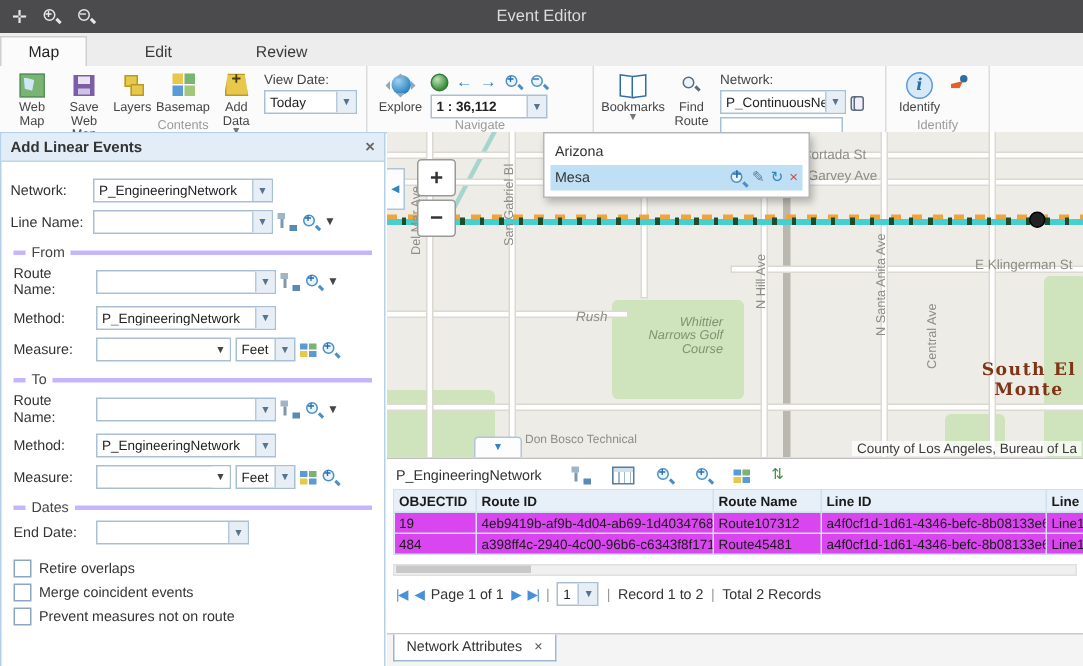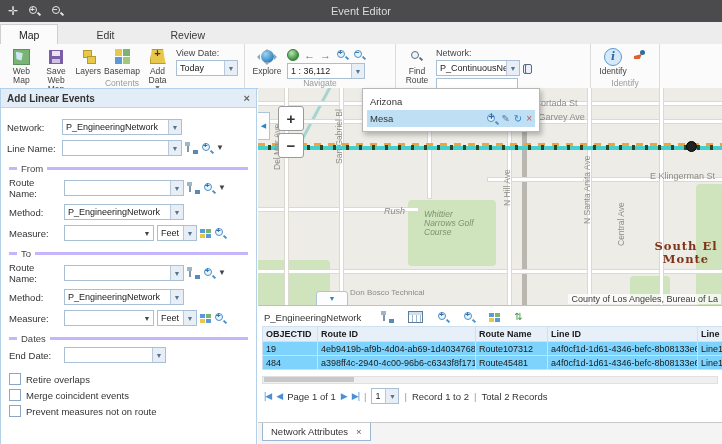--- a/index.html
+++ b/index.html
@@ -119,21 +119,21 @@
   .chkrow{display:flex;align-items:center;gap:5px;margin:4px 2px;font-size:9.5px;color:#333;}
 
   
   .map{position:absolute;left:258px;top:88px;width:464px;height:217px;background:#edece6;overflow:hidden;}
   .road-h{position:absolute;height:3px;background:#fff;box-shadow:0 0 0 1px #dcd9d0;}
   .road-v{position:absolute;width:3px;background:#fff;box-shadow:0 0 0 1px #dcd9d0;}
   .road-major{position:absolute;width:5px;background:#b9b7b0;}
   .park{position:absolute;background:#cfe3bd;border-radius:4px;}
   .mlabel{position:absolute;font-size:9px;color:#8d8d86;white-space:nowrap;}
   .mlabel.vert{transform:rotate(-90deg);transform-origin:0 0;font-size:8.5px;}
-  .mlabel.golf{color:#7d9471;font-style:italic;font-size:8.5px;white-space:normal;width:58px;text-align:left;line-height:9px;}
+  .mlabel.golf{color:#7d9471;font-style:italic;font-size:8.5px;white-space:normal;width:58px;text-align:right;line-height:9px;}
   .mlabel.city{font-family:"DejaVu Serif",serif;color:#7e3517;font-weight:bold;font-size:11.5px;
                letter-spacing:1px;white-space:normal;width:80px;text-align:center;line-height:13px;}
   .route-line{position:absolute;left:0;top:58px;width:464px;height:4px;background:#45d0cf;}
   .route-dash{position:absolute;left:0;top:55px;width:464px;height:3px;
               background:repeating-linear-gradient(90deg,#f2a33c 0 7px,transparent 7px 14px);}
   .route-dots{position:absolute;left:0;top:57px;width:464px;height:5px;
               background:repeating-linear-gradient(90deg,transparent 0 10px,#1f4d2b 10px 13px);}
   .route-node{position:absolute;left:428px;top:53px;width:9px;height:9px;border-radius:50%;
               background:#222;border:1px solid #000;}
   .zoomctl{position:absolute;left:20px;top:18px;width:26px;display:flex;flex-direction:column;gap:2px;}
@@ -160,21 +160,21 @@
   .bm-ic span{cursor:pointer;font-size:10px;line-height:10px;}
 
   
   .bpanel{position:absolute;left:258px;top:305px;width:464px;height:139px;background:#fff;
           border-top:1px solid #c0c0c0;box-sizing:border-box;}
   .bp-toolbar{display:flex;align-items:center;gap:14px;padding:5px 6px 3px 6px;}
   .bp-net{font-size:9.5px;color:#333;margin-right:6px;}
   .gtable{margin-left:4px;width:462px;font-size:9px;color:#1a1a1a;border-collapse:collapse;table-layout:fixed;}
   .gtable th{background:#e7f0f8;border:1px solid #cfe0ef;font-size:9px;text-align:left;
              padding:2px 3px;font-weight:bold;white-space:nowrap;overflow:hidden;}
-  .gtable td{background:#7dd3fc;border:1px solid #cfe0ef;padding:1.5px 3px;white-space:nowrap;overflow:hidden;}
+  .gtable td{background:#d946ef;border:1px solid #cfe0ef;padding:1.5px 3px;white-space:nowrap;overflow:hidden;}
   .hscroll{margin:6px 4px 0 4px;height:6px;background:#f0f0f0;border:1px solid #e0e0e0;position:relative;}
   .hscroll .handle{position:absolute;left:1px;top:0;width:90px;height:5px;background:#c8c8c8;cursor:pointer;}
   .pager{display:flex;align-items:center;gap:5px;padding:4px 6px;font-size:9.5px;color:#333;}
   .pgic{color:#4a90d9;cursor:pointer;font-size:9px;letter-spacing:-1px;}
   .pgsep{color:#999;}
   .btabbar{position:absolute;left:0;bottom:0;width:552px;height:21px;background:#f4f4f4;
            border-top:1px solid #c9c9c9;display:flex;}
   .btab{background:#fff;border:1px solid #9ab7d4;border-top:none;margin-left:4px;height:17px;
         display:flex;align-items:center;gap:8px;padding:0 8px;font-size:9.5px;color:#333;cursor:pointer;}
   .btab .x{color:#555;cursor:pointer;}
@@ -267,29 +267,36 @@
           <span class="globe-sm"></span>
           <span class="bluearrow">←</span>
           <span class="bluearrow">→</span>
           <span class="mag" style="width:12px;">
               <span class="magsign">+</span>
             </span>
           <span class="mag" style="width:12px;">
               <span class="magsign">−</span>
             </span>
         </div>
-        <span class="combo" style="width:76px;">
+        <span class="combo" style="width:76px;font-weight:bold;">
           <span class="cval">1 : 36,112</span>
           <span class="cdd">▼</span>
         </span>
       </div>
       <div class="rglabel">Navigate</div>
     </div>
 
     <div class="rgroup" style="width:182px;">
+      <div class="rbtn" style="width:40px;">
+        <span class="ric">
+            <span class="book"></span>
+          </span>
+        <span>Bookmarks</span>
+        <span class="caret">▼</span>
+      </div>
       <div class="rbtn" style="width:30px;">
         <span class="ric">
             <span class="mag dark" style="width:14px;height:14px;"></span>
           </span>
         <span>Find Route</span>
       </div>
       <div class="rcol" style="width:96px;">
         <span class="rlabel9">Network:</span>
         <div style="display:flex;align-items:center;gap:3px;">
           <span class="combo" style="width:82px;">

